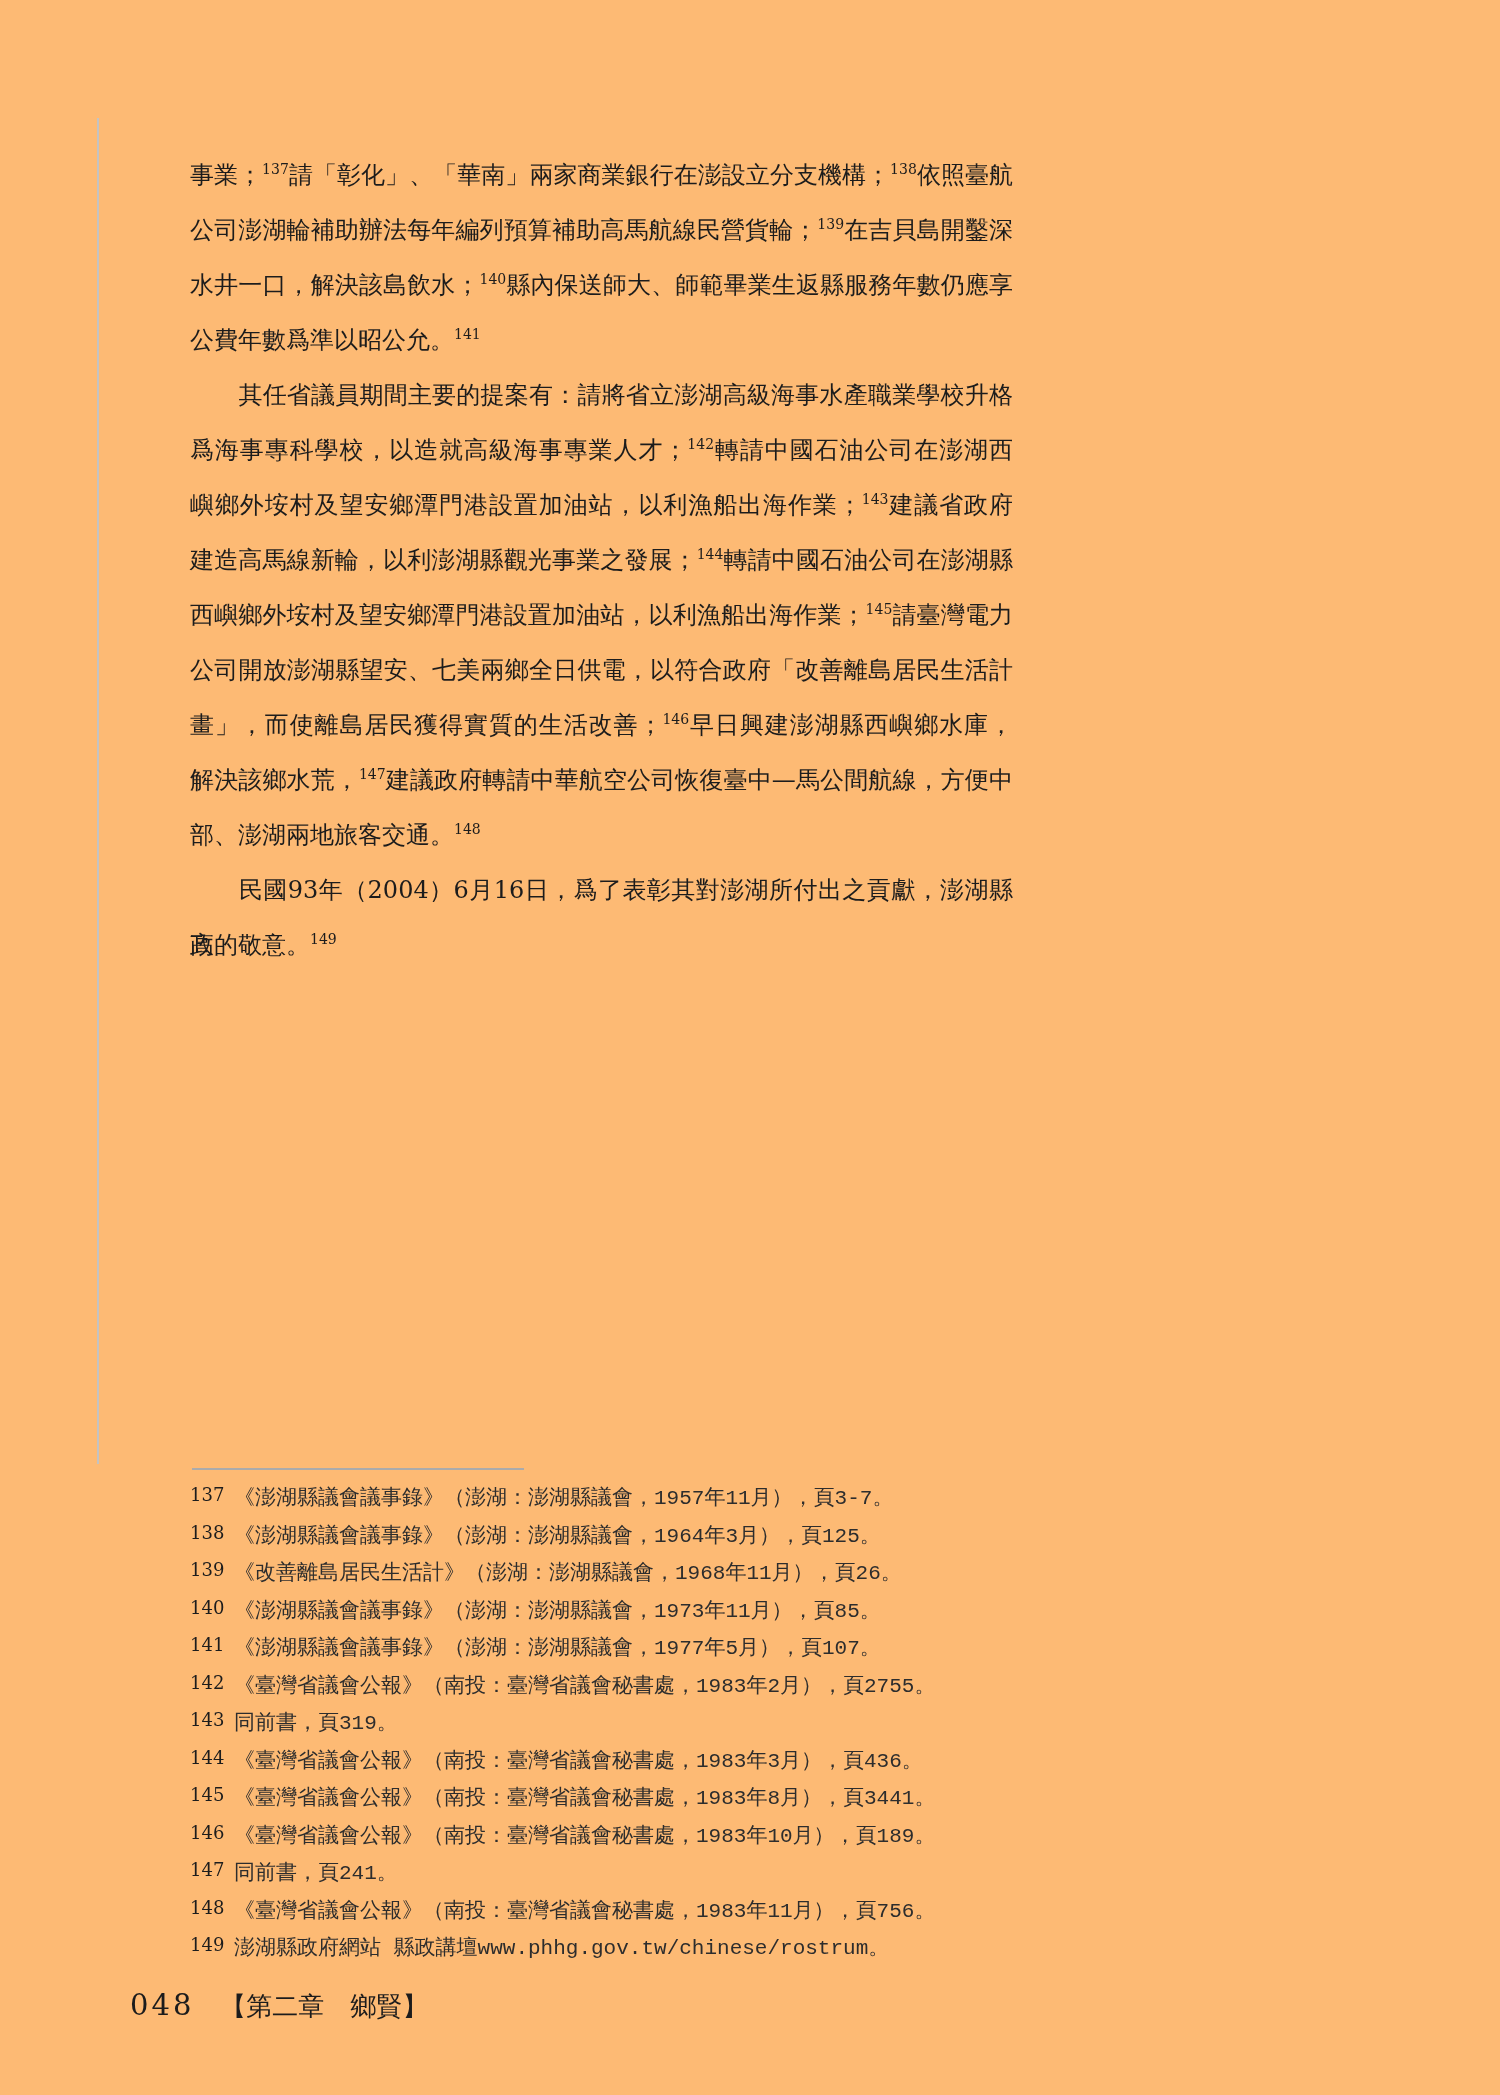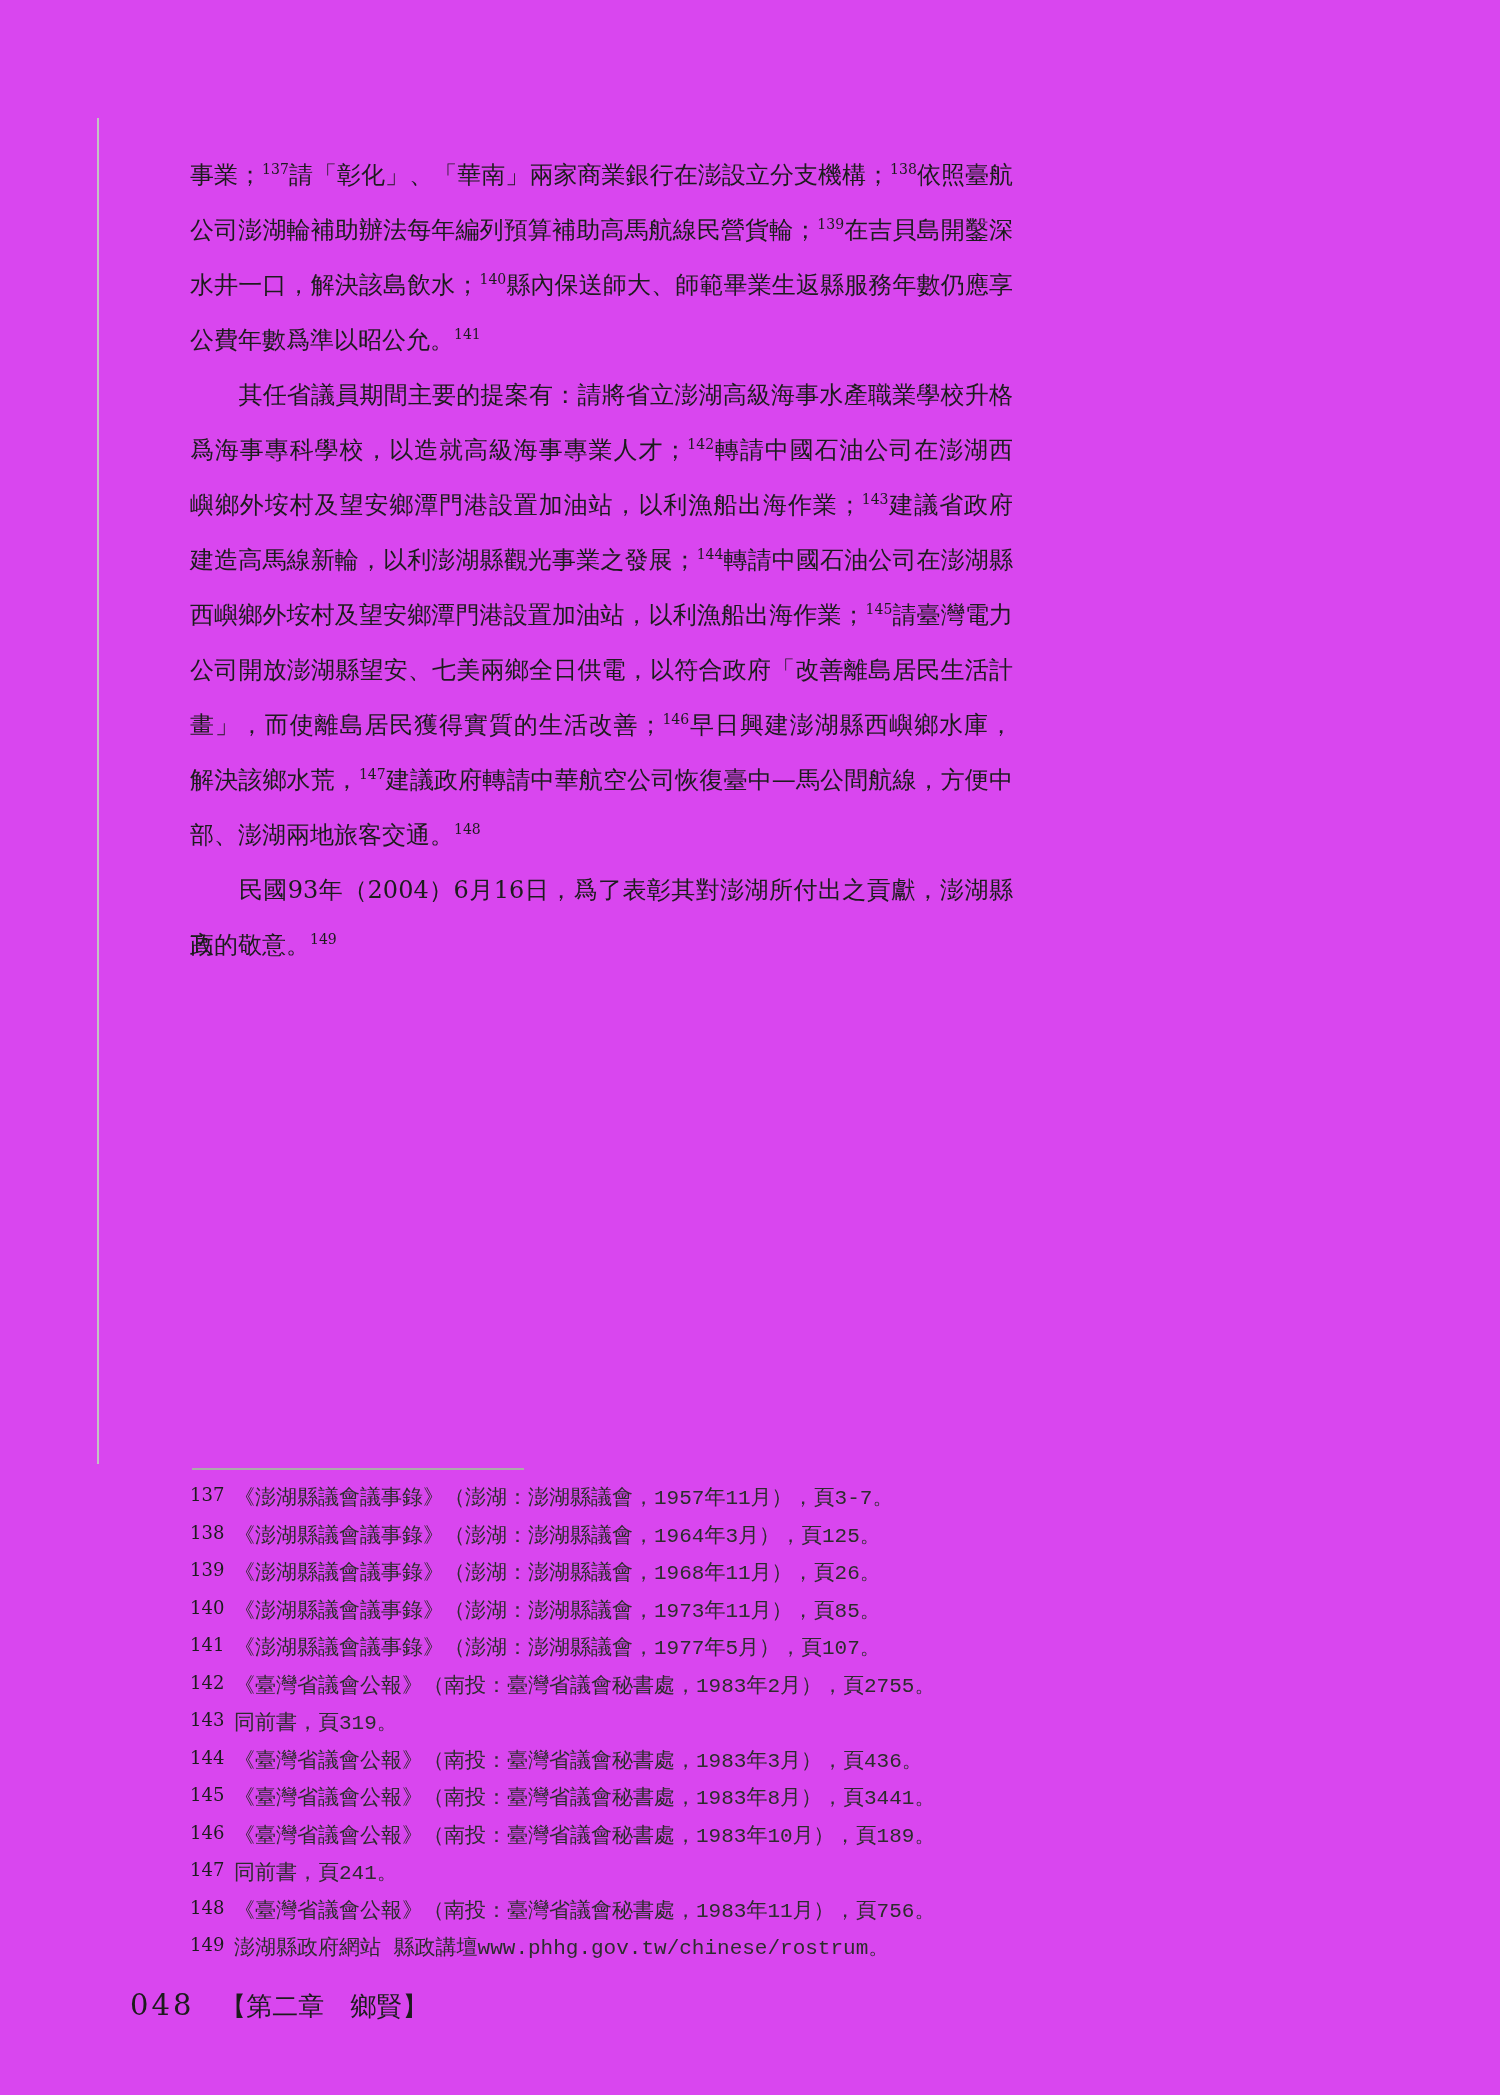--- a/index.html
+++ b/index.html
@@ -1,21 +1,21 @@
 <!DOCTYPE html>
 <html><head>
 <meta charset="utf-8">
 <title>Document Page</title>
 <style>
   html,body{margin:0;padding:0;background:#e8e8e8;}
   .page{
     position:relative;
     width:1500px;height:2095px;
     margin:0 auto;
-    background:#d946ef;
+    background:#fdba74;
     font-family:"DejaVu Serif","Liberation Serif",serif;
     color:#1c1c1c;
     overflow:hidden;
   }
   .margin-rule{
     position:absolute;
     left:97px;top:118px;
     width:2px;height:1346px;
     background:#c3c3c3;
   }
@@ -119,21 +119,21 @@
         <div class="fn-item">
           <span class="fn-num">137</span>
           <span class="fn-text">《澎湖縣議會議事錄》（澎湖：澎湖縣議會，1957年11月），頁3-7。</span>
         </div>
         <div class="fn-item">
           <span class="fn-num">138</span>
           <span class="fn-text">《澎湖縣議會議事錄》（澎湖：澎湖縣議會，1964年3月），頁125。</span>
         </div>
         <div class="fn-item">
           <span class="fn-num">139</span>
-          <span class="fn-text">《澎湖縣議會議事錄》（澎湖：澎湖縣議會，1968年11月），頁26。</span>
+          <span class="fn-text">《改善離島居民生活計》（澎湖：澎湖縣議會，1968年11月），頁26。</span>
         </div>
         <div class="fn-item">
           <span class="fn-num">140</span>
           <span class="fn-text">《澎湖縣議會議事錄》（澎湖：澎湖縣議會，1973年11月），頁85。</span>
         </div>
         <div class="fn-item">
           <span class="fn-num">141</span>
           <span class="fn-text">《澎湖縣議會議事錄》（澎湖：澎湖縣議會，1977年5月），頁107。</span>
         </div>
         <div class="fn-item">

